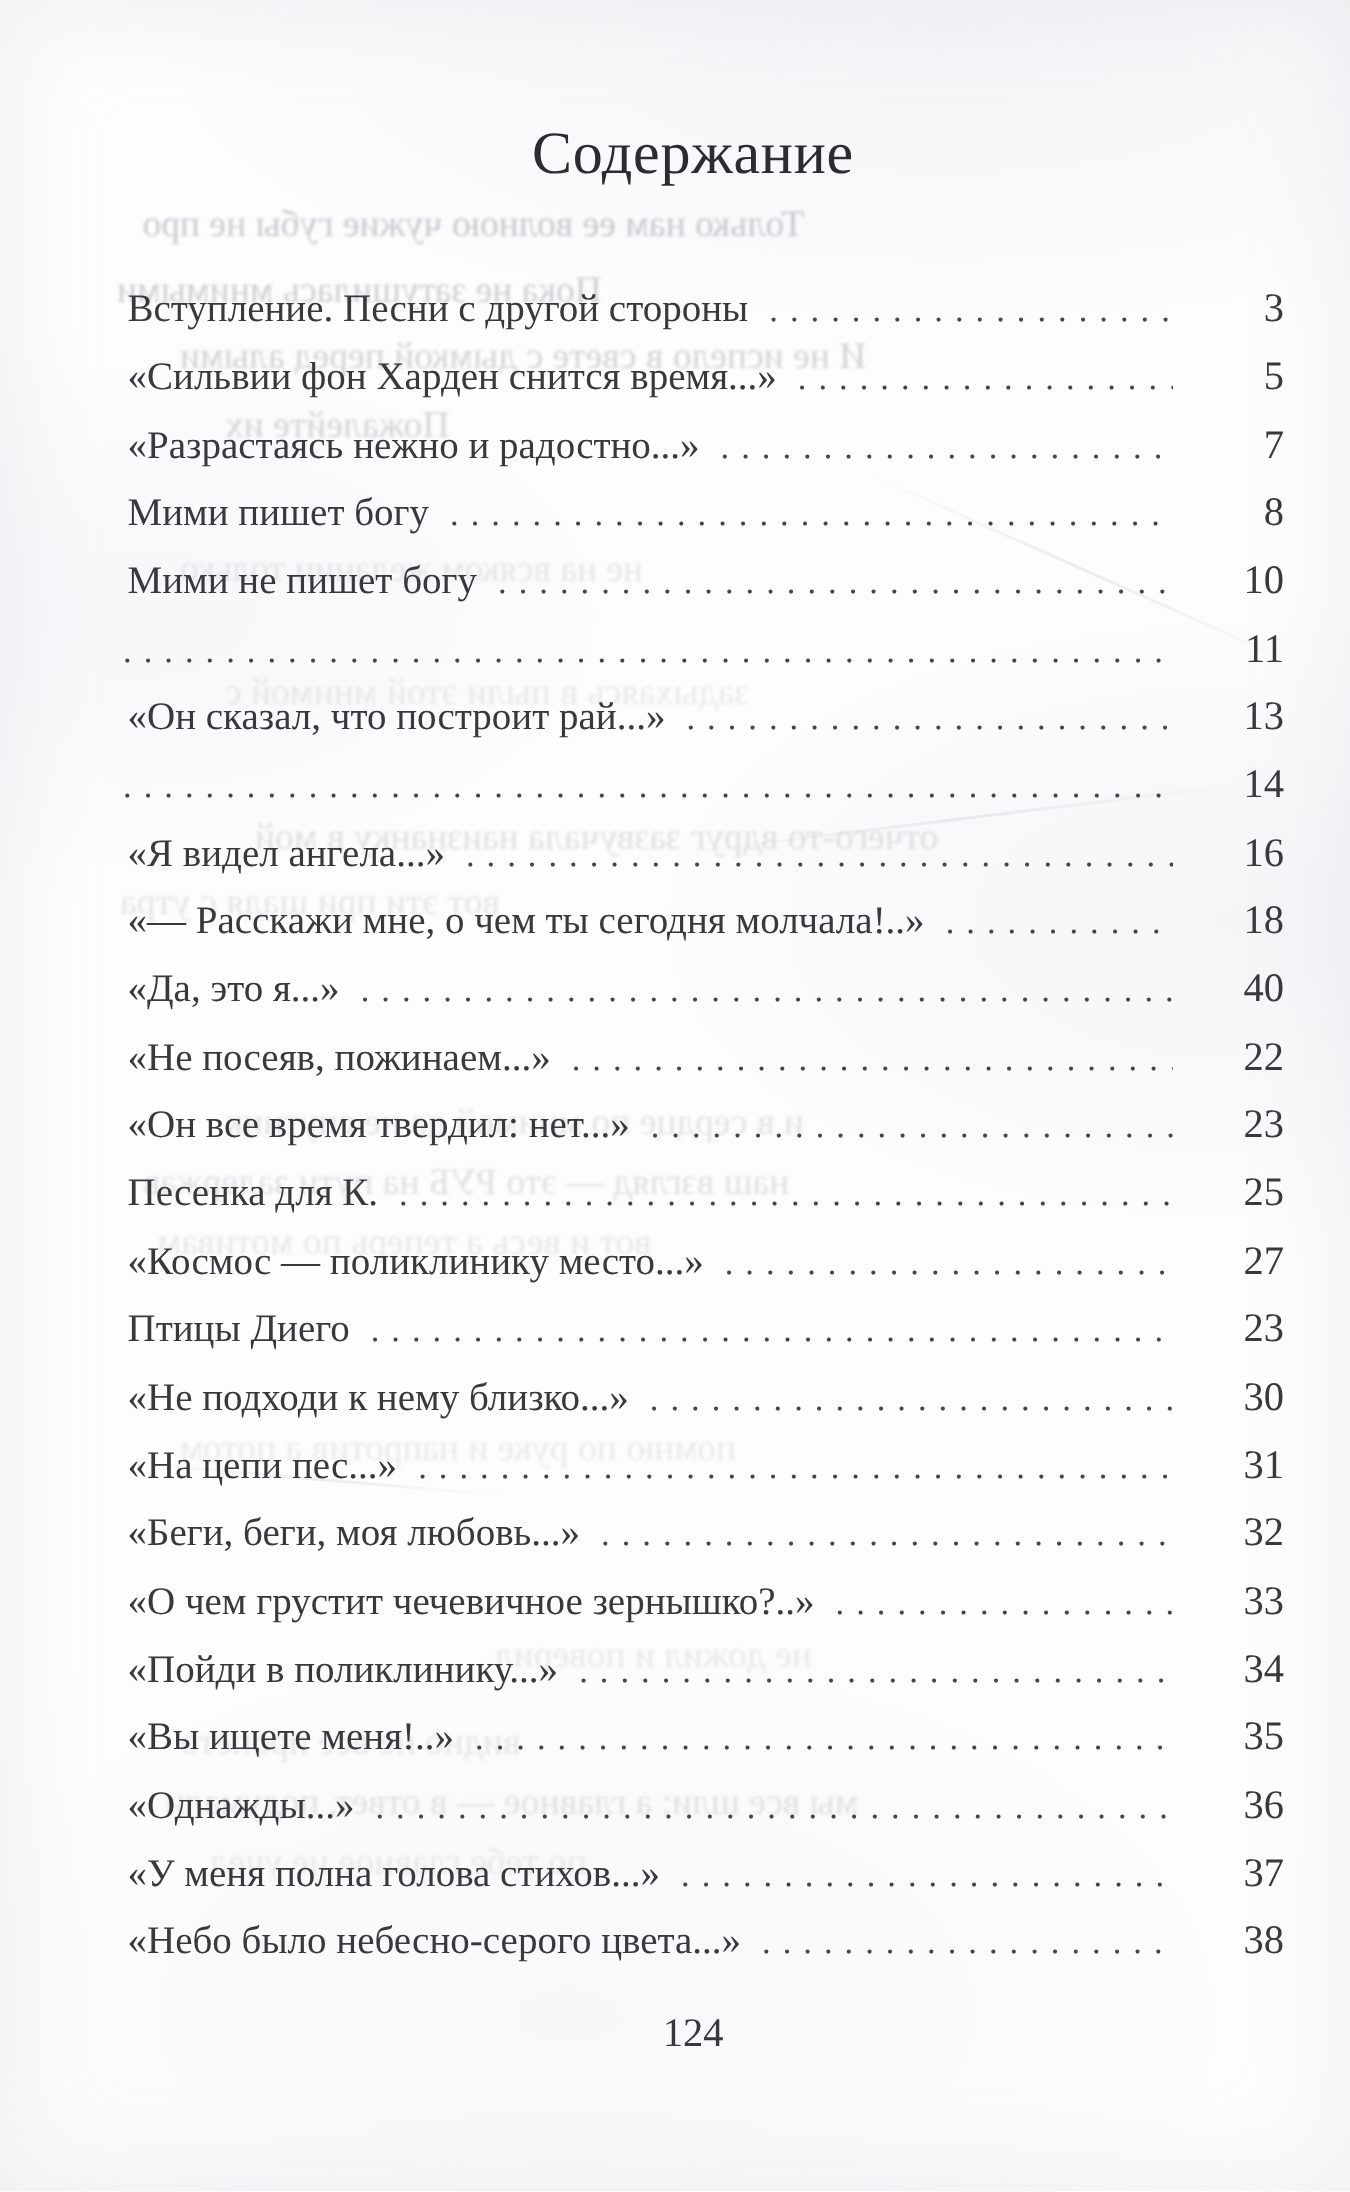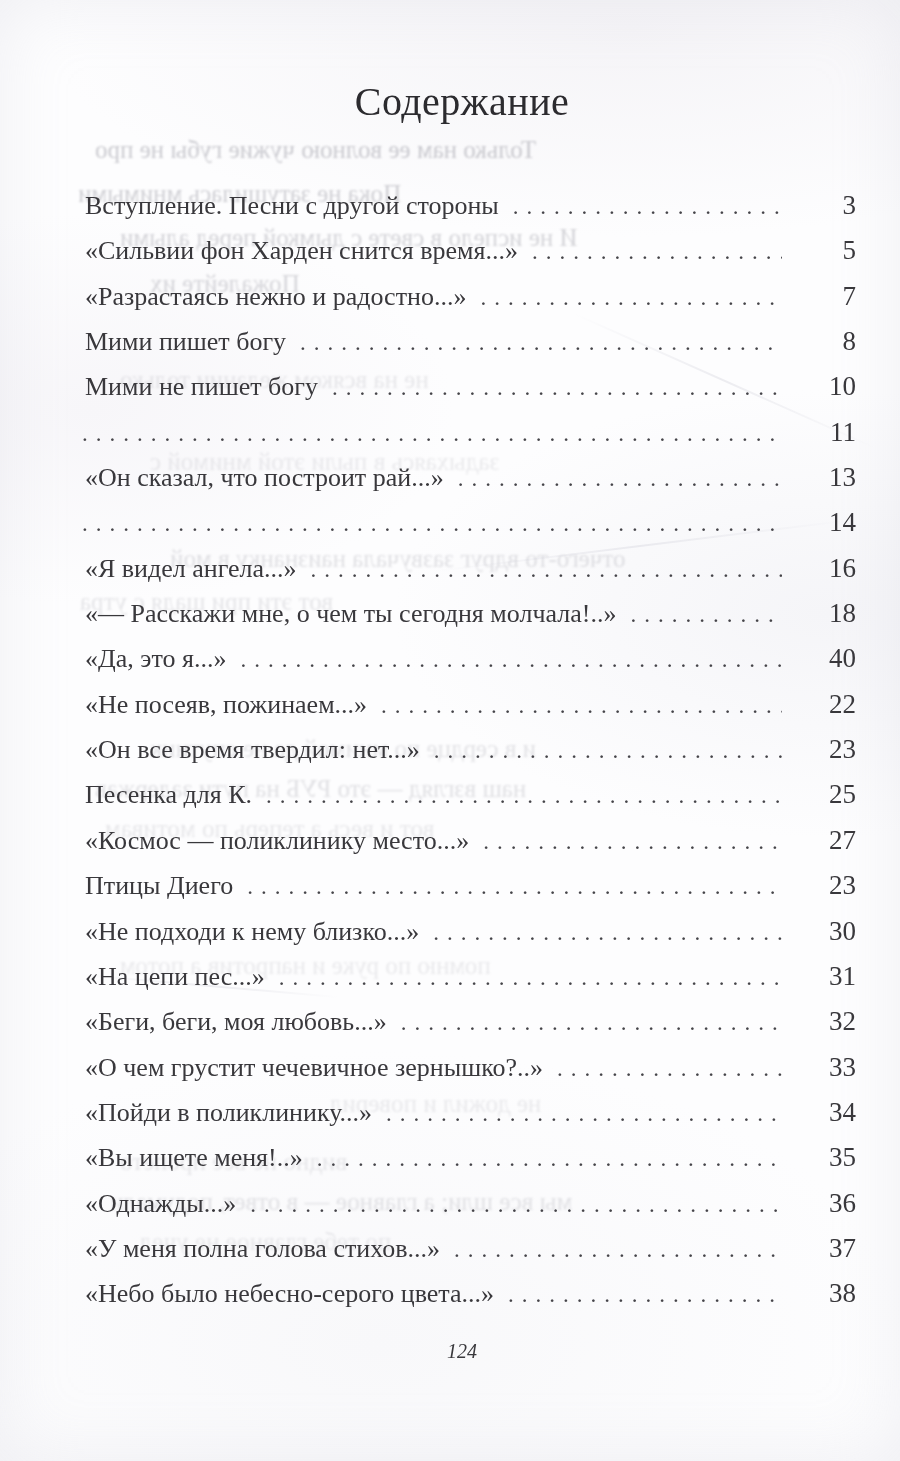--- a/index.html
+++ b/index.html
@@ -99,23 +99,22 @@
     font-size: 27px;
     color: #39383c;
   }
 
   .footer-page {
     position: absolute;
     top: 1340px;
     left: 68px;
     width: 788px;
     text-align: center;
-    font-size: 20px;
+    font-size: 27px;
     color: #39383c;
-    font-style: italic;
   }
 </style>
 </head>
 <body>
 
 <div class="page">
 
   <div class="bleed-layer">
       <div class="bleed-line" style="top: 136px; left: 95px; opacity: 0.42;">Только нам ее волною чужие губы не про</div>
       <div class="bleed-line" style="top: 180px; left: 78px; opacity: 0.38;">Пока не затушилась мнимыми</div>

